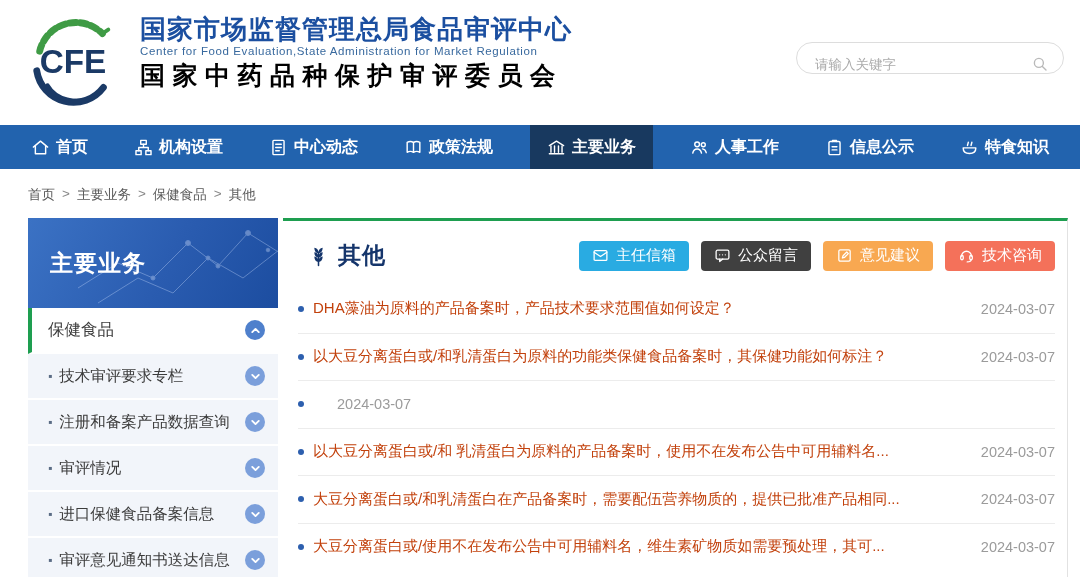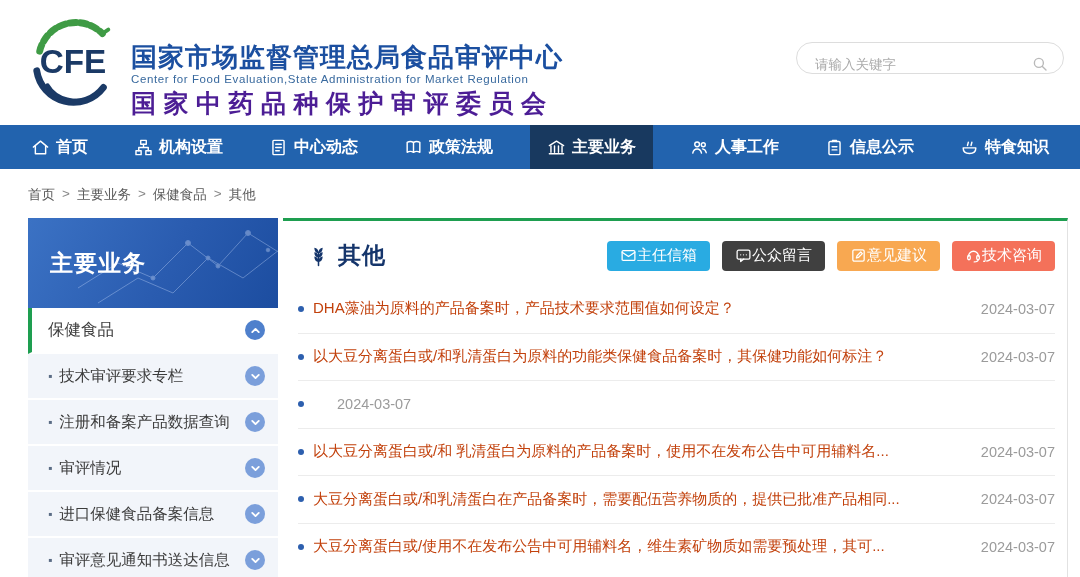--- a/index.html
+++ b/index.html
@@ -4,24 +4,24 @@
 <style>
   * { margin:0; padding:0; box-sizing:border-box; }
   html,body { margin:0; }
   body {
     width:1080px; height:577px; position:relative; overflow:hidden;
     background:#fff; font-family:"Liberation Sans","DejaVu Sans",sans-serif;
   }
   
   .header { position:relative; height:125px; background:#fff; }
   .logo { position:absolute; left:24px; top:12px; width:98px; height:98px; cursor:pointer; }
-  .title-block { position:absolute; left:131px; top:16px; line-height:1;margin-top:28px; }
+  .title-block { position:absolute; left:140px; top:16px; line-height:1; }
   .t-cn1 { font-size:26px; font-weight:bold; color:#1b4fa0; letter-spacing:1px; }
   .t-en1 { font-size:11.5px; color:#38699e; letter-spacing:0.6px; margin-top:4px; }
-  .t-cn2 { font-size:25px; font-weight:bold; color:#4c1d95; letter-spacing:7.5px; margin-top:5px; }
+  .t-cn2 { font-size:25px; font-weight:bold; color:#000000; letter-spacing:7.5px; margin-top:5px; }
   .t-en2 { font-size:9.5px; color:#38699e; letter-spacing:0; margin-top:4px; }
   .search-box {
     position:absolute; right:16px; top:42px; width:268px; height:32px;
     border:1px solid #ddd; border-radius:16px; display:flex; align-items:center;
     padding:12px 14px 0 18px; background:#fff;
   }
   .search-box input { border:none; outline:none; flex:1; font-size:13.5px; color:#333; background:transparent; font-family:inherit; }
   .search-box input::placeholder { color:#aaa; }
   .search-icon { width:18px; height:18px; color:#b9b9b9; flex:none; cursor:pointer; }
   .search-icon svg { width:100%; height:100%; }
@@ -59,21 +59,21 @@
   .chev svg { width:13px; height:13px; }
   
   .main { flex:1; margin-left:5px; margin-right:12px; border-top:3px solid #1e9e50; border-right:1px solid #e2e2e2; min-height:363px; background:#fff; }
   .main-head { display:flex; align-items:center; padding:19px 12px 14px 24px; }
   .wheat { width:23px; height:26px; color:#15356b; display:flex; }
   .wheat svg { width:100%; height:100%; }
   .section-title { font-size:23px; font-weight:bold; color:#15356b; margin-left:8px; letter-spacing:1px; }
   .actions { margin-left:auto; display:flex; gap:12px; }
   .action-btn {
     height:30px; border:none; border-radius:4px; color:#fff; font-size:15px;
-    display:flex; align-items:center; padding:0 13px; cursor:pointer; font-family:inherit;
+    display:flex; align-items:center; gap:7px; padding:0 13px; cursor:pointer; font-family:inherit;
   }
   .action-btn .b-icon { width:17px; height:17px; display:flex; }
   .action-btn .b-icon svg { width:100%; height:100%; }
   .news-list { padding:0 12px 0 15px; }
   .news-item { display:flex; align-items:center; height:47.5px; cursor:pointer; }
   .news-item + .news-item { border-top:1px solid #ececec; }
   .dot { width:6px; height:6px; border-radius:50%; background:#2d5fae; margin-right:9px; flex:none; }
   .news-title { flex:1; font-size:15px; color:#c2410c; white-space:nowrap; overflow:hidden; text-overflow:ellipsis; }
   .news-date { color:#9b9b9b; font-size:14.5px; margin-left:24px; flex:none; }
 </style>

